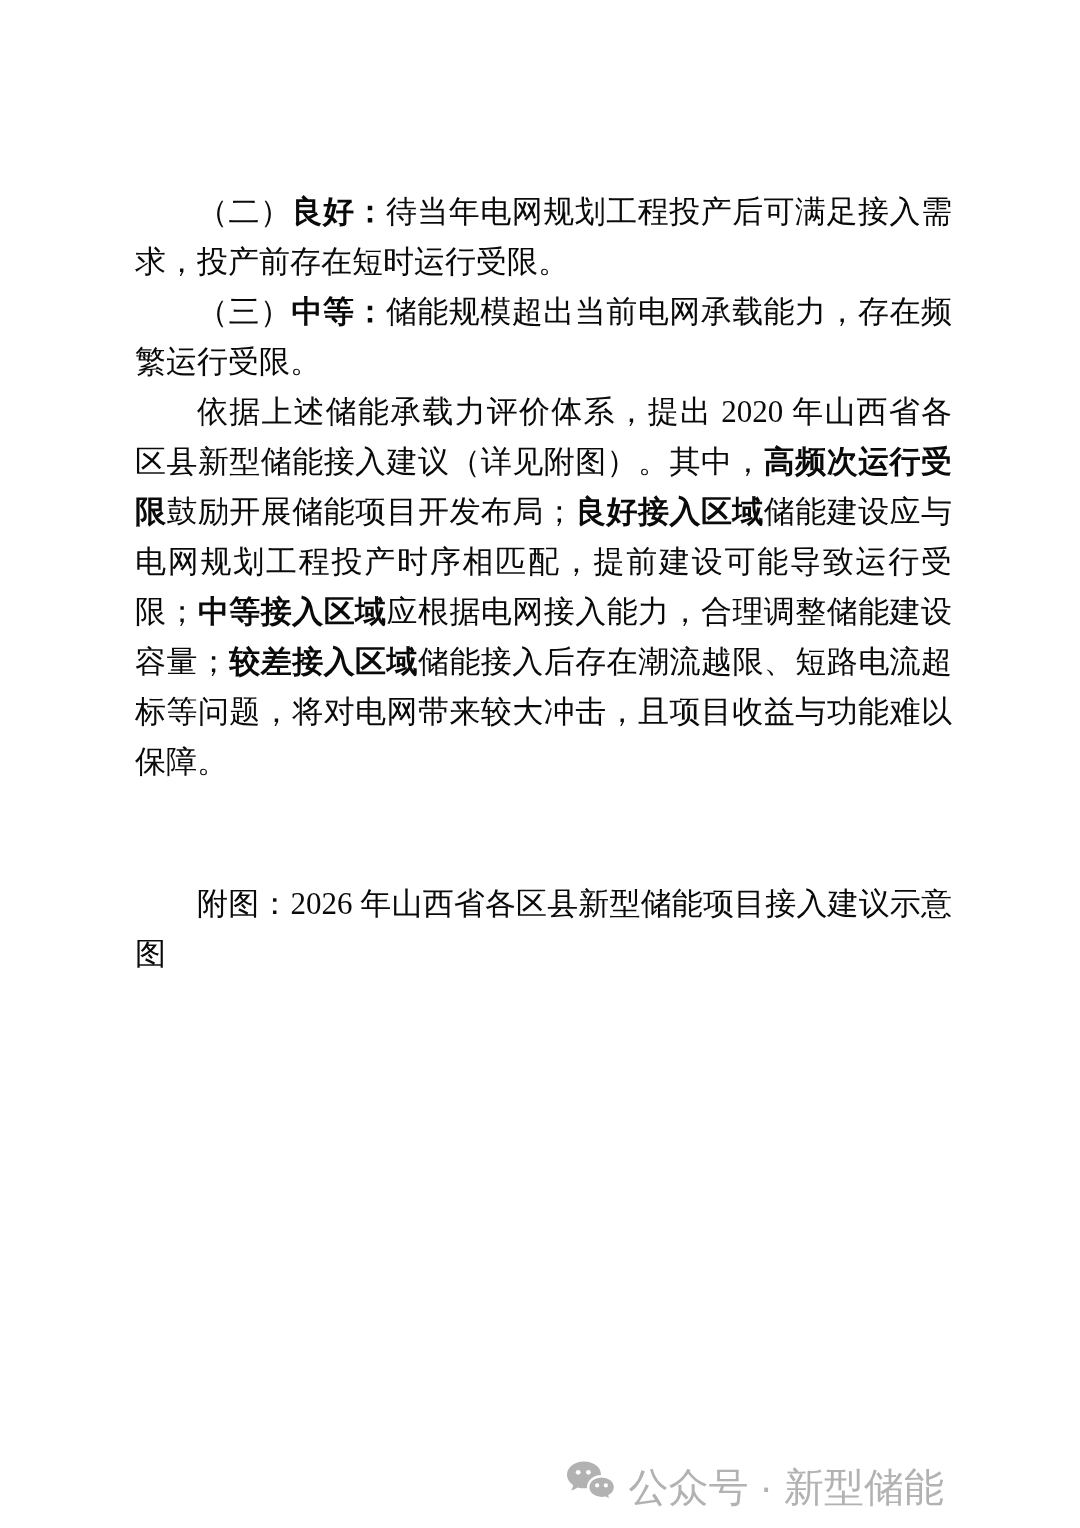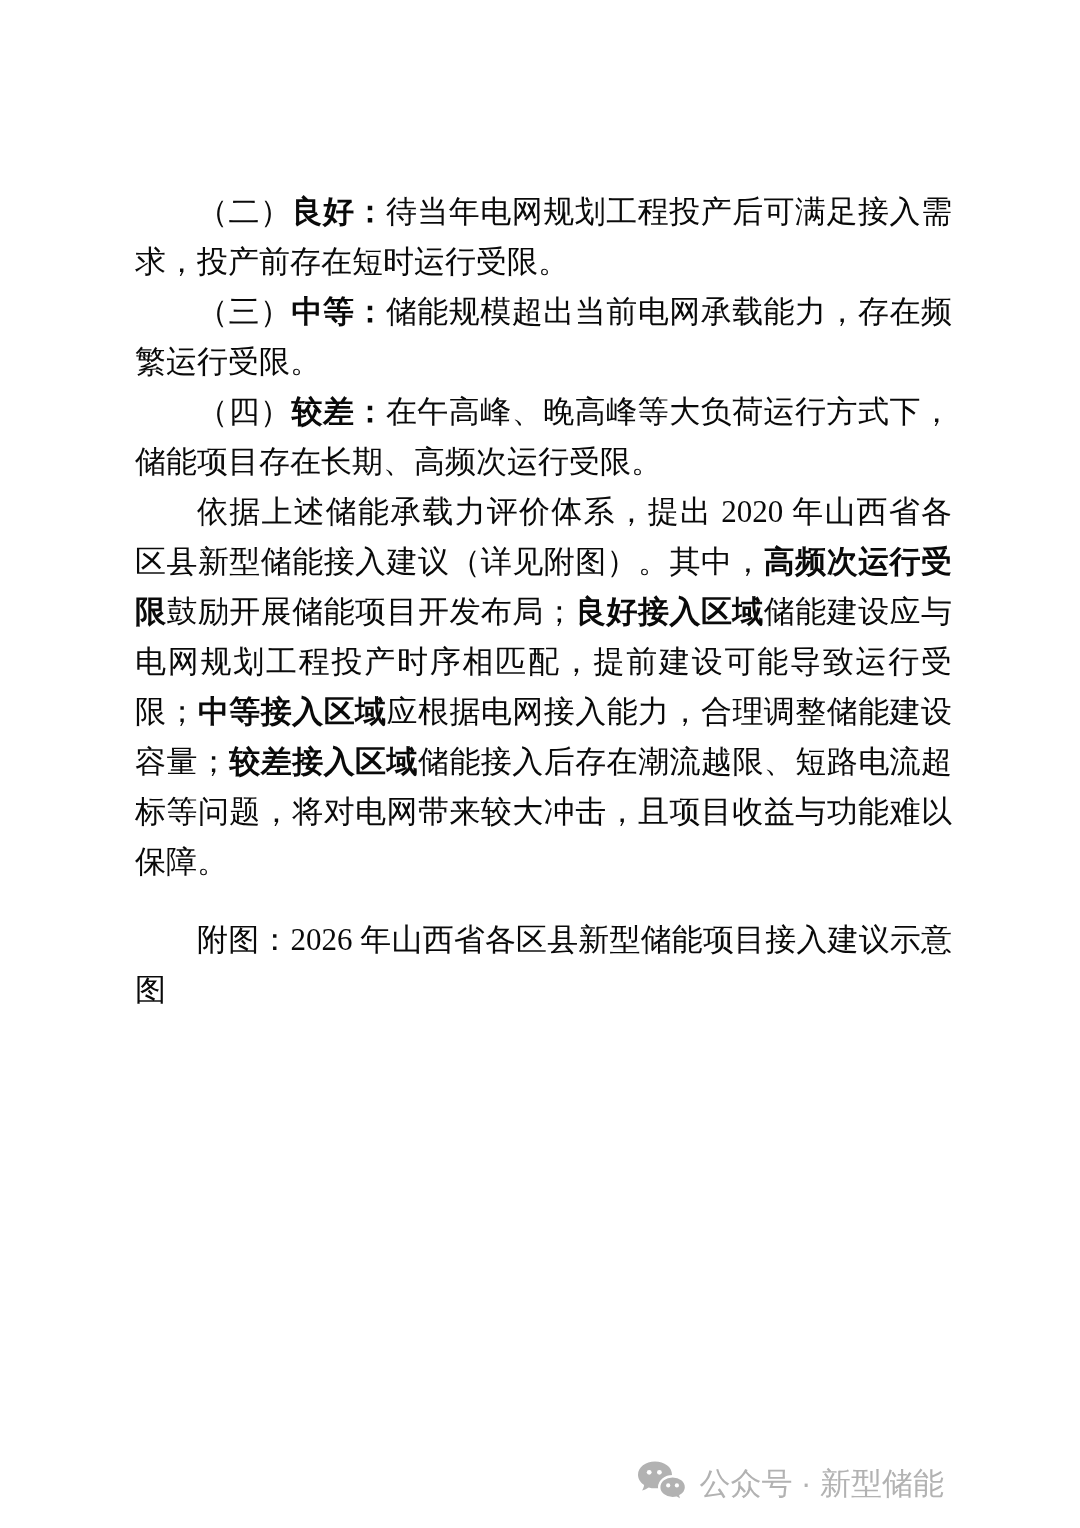--- a/index.html
+++ b/index.html
@@ -23,56 +23,55 @@
     font-size: 31px;
     line-height: 50px;
     color: #0a0a0a;
     text-align: justify;
   }
   .content p {
     margin: 0;
     text-indent: 2em;
   }
   .content p.gap-before {
-    margin-top: 28px;
+    margin-top: 92px;
   }
   .seg-bold {
     font-weight: 700;
     font-family: "Liberation Sans", "DejaVu Sans", sans-serif;
   }
   .heading-p .seg-bold {
     letter-spacing: 2px;
   }
   .watermark {
     position: absolute;
     top: 1460px;
     right: 32px;
     display: flex;
-    align-items: flex-end;
+    align-items: flex-start;
     gap: 12px;
     font-family: "Liberation Sans", "DejaVu Sans", sans-serif;
-    font-size: 31px;
+    font-size: 40px;
     font-weight: 400;
   }
   .watermark-icon {
     width: 50px;
     height: 45px;
     flex: 0 0 auto;
     display: block;
   }
 </style>
 </head>
 <body>
 
 <div class="page">
 
   <div class="content" style="color: rgb(10, 10, 10);">
       <p><span>（二）</span><span class="seg-bold">良好：</span><span>待当年电网规划工程投产后可满足接入需求，投产前存在短时运行受限。</span></p>
       <p><span>（三）</span><span class="seg-bold">中等：</span><span>储能规模超出当前电网承载能力，存在频繁运行受限。</span></p>
-      <p><span>（四）</span><span class="seg-bold">较差：</span><span>在午高峰、晚高峰等大负荷运行方式下，储能项目存在长期、高频次运行受限。</span></p>
       <p><span>依据上述储能承载力评价体系，提出 2020 年山西省各区县新型储能接入建议（详见附图）。其中，</span><span class="seg-bold">高频次运行受限</span><span>鼓励开展储能项目开发布局；</span><span class="seg-bold">良好接入区域</span><span>储能建设应与电网规划工程投产时序相匹配，提前建设可能导致运行受限；</span><span class="seg-bold">中等接入区域</span><span>应根据电网接入能力，合理调整储能建设容量；</span><span class="seg-bold">较差接入区域</span><span>储能接入后存在潮流越限、短路电流超标等问题，将对电网带来较大冲击，且项目收益与功能难以保障。</span></p>
       <p class="gap-before"><span>附图：2026 年山西省各区县新型储能项目接入建议示意图</span></p>
     </div>
 
   <div class="watermark" style="color: rgb(178, 178, 178);">
     <svg class="watermark-icon" viewBox="0 0 50 45" xmlns="http://www.w3.org/2000/svg" aria-hidden="true">
 
       <path class="wechat-fill" fill="#b2b2b2" d="M18 1.5 C8.6 1.5 1 7.4 1 14.7 c0 4.2 2.4 7.9 6.1 10.3 -0.2 1.8 -0.9 3.9 -2.1 5.4 2.5 -0.45 5.1 -1.8 6.7 -2.9 1.9 0.55 4 0.85 6.3 0.85 9.4 0 17 -5.9 17 -13.65 S27.4 1.5 18 1.5 z"></path>
       <circle cx="12.2" cy="12.3" r="2.4" fill="#ffffff"></circle>
       <circle cx="22.4" cy="12.3" r="2.4" fill="#ffffff"></circle>

